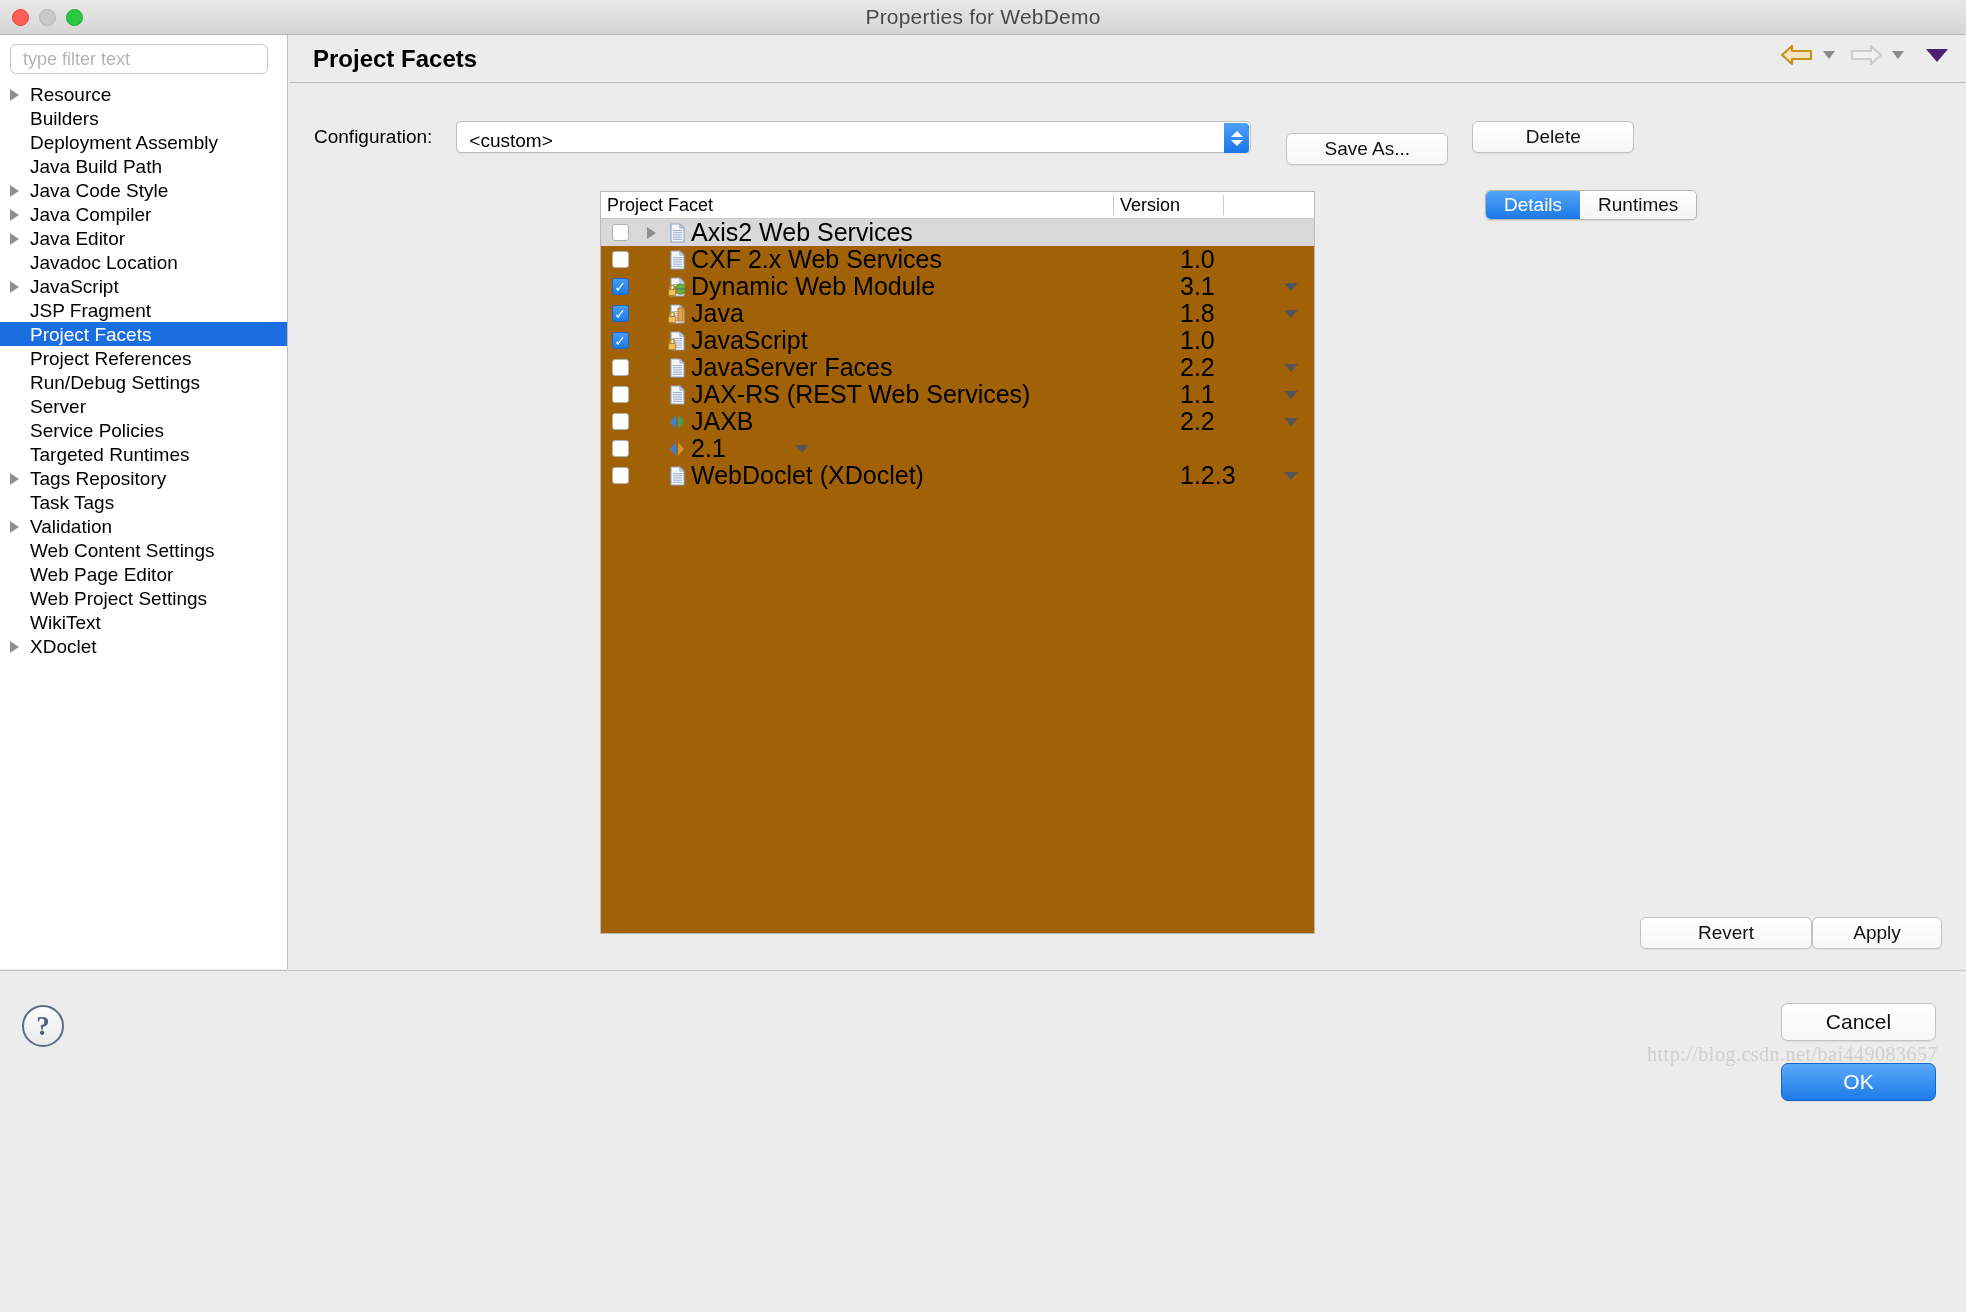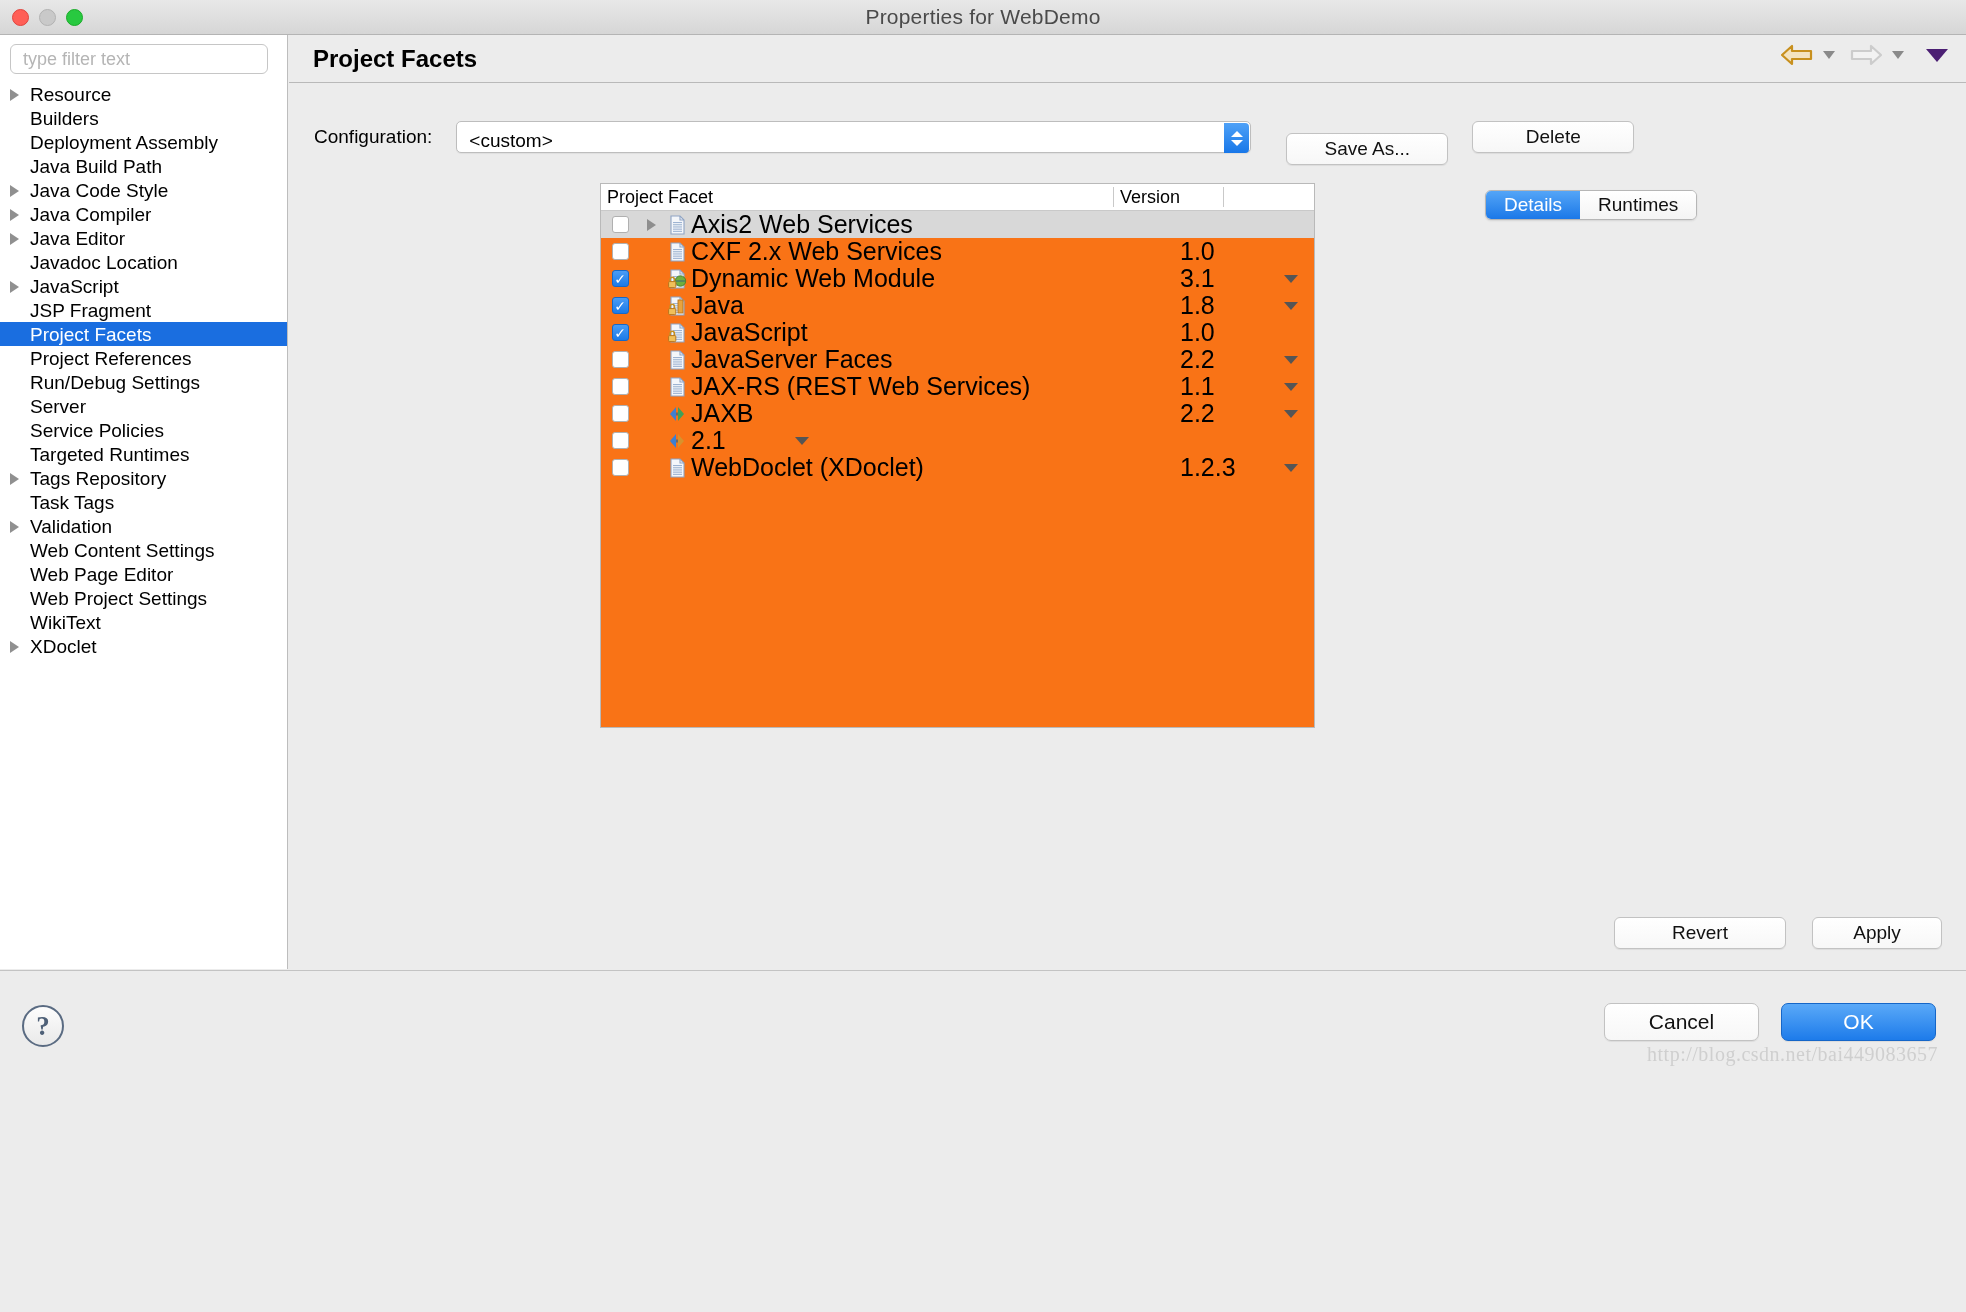--- a/index.html
+++ b/index.html
@@ -145,23 +145,23 @@
     font-size: 19px; color: #111;
     font-family: "Liberation Sans", sans-serif;
     cursor: default;
     box-shadow: 0 1px 1px rgba(0,0,0,.07);
   }
   .btn.saveas { width: 162px; margin-left: 35px; margin-top: 24px; }
   .btn.delete { width: 162px; margin-left: 24px; }
 
   
   .facets-table {
-    position: absolute; left: 311px; top: 148px;
-    width: 715px; height: 545px;
-    background: #f97316;
+    position: absolute; left: 311px; top: 156px;
+    width: 715px; height: 743px;
+    background: #a16207;
     border: 1px solid #b9b9b9;
   }
   .th-row {
     display: flex; height: 27px;
     border-bottom: 1px solid #c9c9c9;
     background: #fff; align-items: center;
   }
   .th {
     font-size: 18px; color: #000;
     padding-left: 6px;
@@ -236,21 +236,21 @@
     position: absolute; left: 11px; top: 17px;
     width: 486px;
     background: #fff;
     font-size: 19px; color: #000; line-height: 1.35;
     padding: 6px 8px;
   }
 
   
   .bottom-actions {
     position: absolute; right: 24px; bottom: 20px;
-    display: flex; gap: 26px; align-items: center;
+    display: flex;  align-items: center;
   }
   .btn.revert { width: 172px; }
   .btn.apply  { width: 130px; }
 
   
   .footer {
     position: absolute; top: 970px; left: 0;
     width: 1966px; height: 342px;
     background: #ececec;
     border-top: 1px solid #c3c3c3;
@@ -259,21 +259,21 @@
     position: absolute; left: 22px; top: 34px;
     width: 42px; height: 42px; border-radius: 50%;
     border: 2px solid #5a6b82;
     background: linear-gradient(to bottom, #fdfdfd 0%, #e9e9e9 100%);
     display: flex; align-items: center; justify-content: center;
     font-size: 27px; color: #4f6178; font-weight: bold;
     font-family: "Liberation Serif", serif;
   }
   .footer-buttons {
     position: absolute; right: 30px; top: 32px;
-    display: flex; gap: 22px; align-items: center;
+    display: flex; gap: 22px; align-items: center; flex-direction: column;
   }
   .btn.cancel {
     width: 155px; height: 38px; font-size: 21px;
     border-radius: 7px;
   }
   .btn.ok {
     width: 155px; height: 38px; font-size: 21px;
     border-radius: 7px;
     background: linear-gradient(to bottom, #5aa9f8 0%, #1d7bea 100%);
     border: 1px solid #1566c8; color: #fff;

